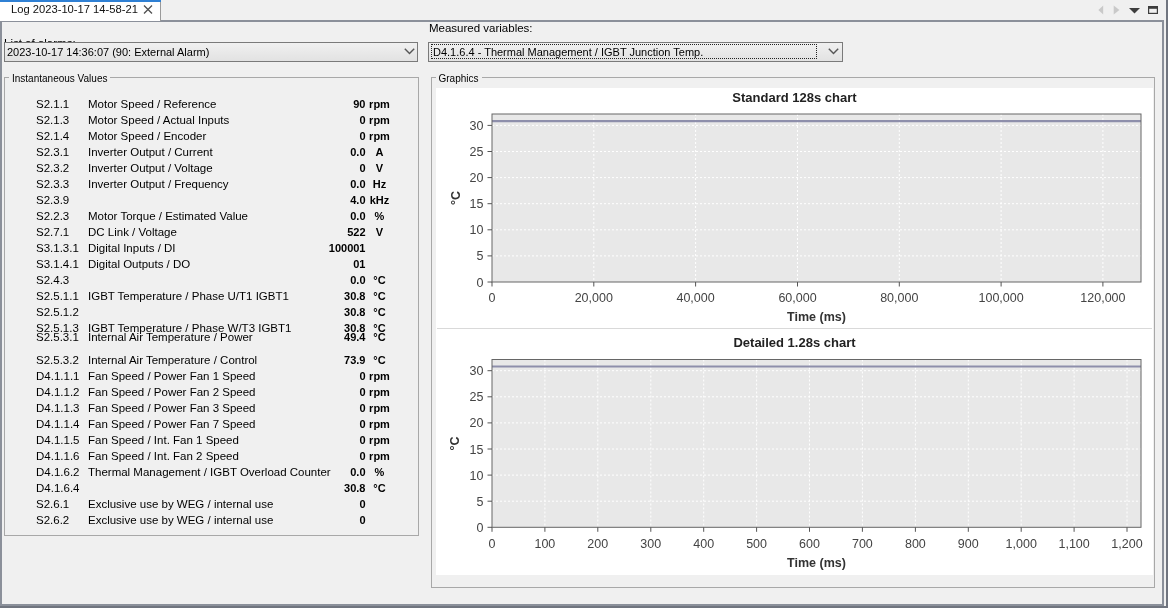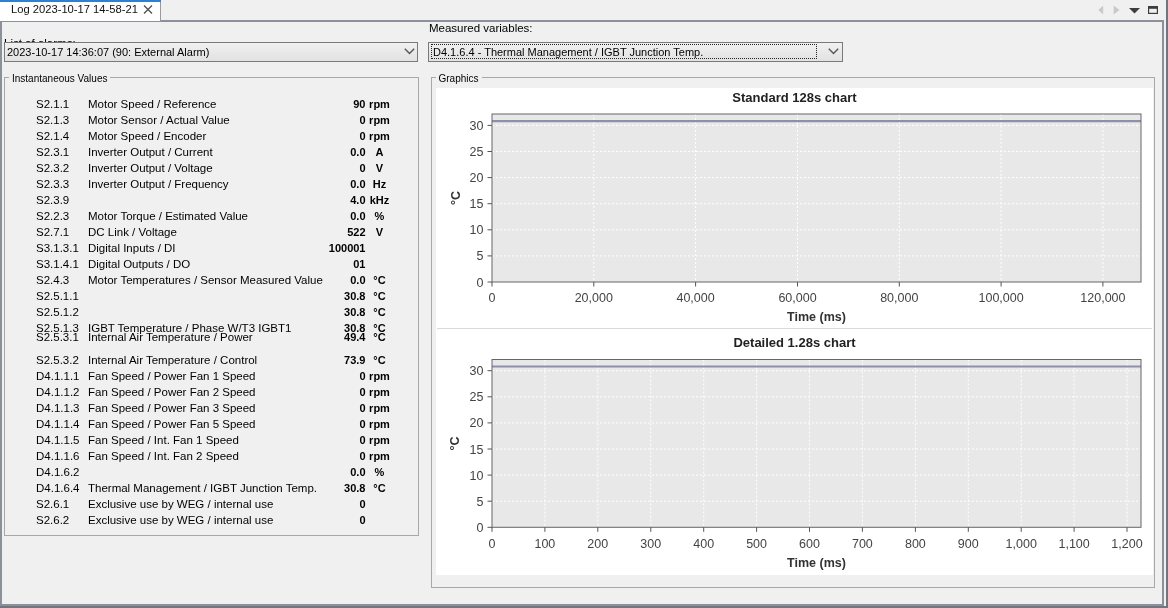--- a/index.html
+++ b/index.html
@@ -82,21 +82,21 @@
 <div class="abs gbox" style="left:4px; top:77px; width:414.5px; height:458.5px;"></div>
 <div class="abs gboxlbl" style="left:9px; top:73px;">Instantaneous Values</div>
 <div class="trow" style="top:95.8px">
     <span class="tc">S2.1.1</span>
     <span class="tn">Motor Speed / Reference</span>
     <span class="tv">90</span>
     <span class="tu">rpm</span>
   </div>
 <div class="trow" style="top:111.8px">
     <span class="tc">S2.1.3</span>
-    <span class="tn">Motor Sensor / Actual Value</span>
+    <span class="tn">Motor Speed / Actual Inputs</span>
     <span class="tv">0</span>
     <span class="tu">rpm</span>
   </div>
 <div class="trow" style="top:127.8px">
     <span class="tc">S2.1.4</span>
     <span class="tn">Motor Speed / Encoder</span>
     <span class="tv">0</span>
     <span class="tu">rpm</span>
   </div>
 <div class="trow" style="top:143.8px">
@@ -141,26 +141,26 @@
     <span class="tu"></span>
   </div>
 <div class="trow" style="top:255.8px">
     <span class="tc">S3.1.4.1</span>
     <span class="tn">Digital Outputs / DO</span>
     <span class="tv">01</span>
     <span class="tu"></span>
   </div>
 <div class="trow" style="top:271.8px">
     <span class="tc">S2.4.3</span>
-    <span class="tn">Motor Temperatures / Sensor Measured Value</span>
     <span class="tv">0.0</span>
     <span class="tu">°C</span>
   </div>
 <div class="trow" style="top:287.8px">
     <span class="tc">S2.5.1.1</span>
+    <span class="tn">IGBT Temperature / Phase U/T1 IGBT1</span>
     <span class="tv">30.8</span>
     <span class="tu">°C</span>
   </div>
 <div class="trow" style="top:303.8px">
     <span class="tc">S2.5.1.2</span>
     <span class="tv">30.8</span>
     <span class="tu">°C</span>
   </div>
 <div class="trow" style="top:319.8px">
     <span class="tc">S2.5.1.3</span>
@@ -193,44 +193,44 @@
     <span class="tu">rpm</span>
   </div>
 <div class="trow" style="top:399.8px">
     <span class="tc">D4.1.1.3</span>
     <span class="tn">Fan Speed / Power Fan 3 Speed</span>
     <span class="tv">0</span>
     <span class="tu">rpm</span>
   </div>
 <div class="trow" style="top:415.8px">
     <span class="tc">D4.1.1.4</span>
-    <span class="tn">Fan Speed / Power Fan 5 Speed</span>
+    <span class="tn">Fan Speed / Power Fan 7 Speed</span>
     <span class="tv">0</span>
     <span class="tu">rpm</span>
   </div>
 <div class="trow" style="top:431.8px">
     <span class="tc">D4.1.1.5</span>
     <span class="tn">Fan Speed / Int. Fan 1 Speed</span>
     <span class="tv">0</span>
     <span class="tu">rpm</span>
   </div>
 <div class="trow" style="top:447.8px">
     <span class="tc">D4.1.1.6</span>
     <span class="tn">Fan Speed / Int. Fan 2 Speed</span>
     <span class="tv">0</span>
     <span class="tu">rpm</span>
   </div>
 <div class="trow" style="top:463.8px">
     <span class="tc">D4.1.6.2</span>
+    <span class="tn">Thermal Management / IGBT Overload Counter</span>
     <span class="tv">0.0</span>
     <span class="tu">%</span>
   </div>
 <div class="trow" style="top:479.8px">
     <span class="tc">D4.1.6.4</span>
-    <span class="tn">Thermal Management / IGBT Junction Temp.</span>
     <span class="tv">30.8</span>
     <span class="tu">°C</span>
   </div>
 <div class="trow" style="top:495.8px">
     <span class="tc">S2.6.1</span>
     <span class="tn">Exclusive use by WEG / internal use</span>
     <span class="tv">0</span>
     <span class="tu"></span>
   </div>
 <div class="trow" style="top:511.8px">

